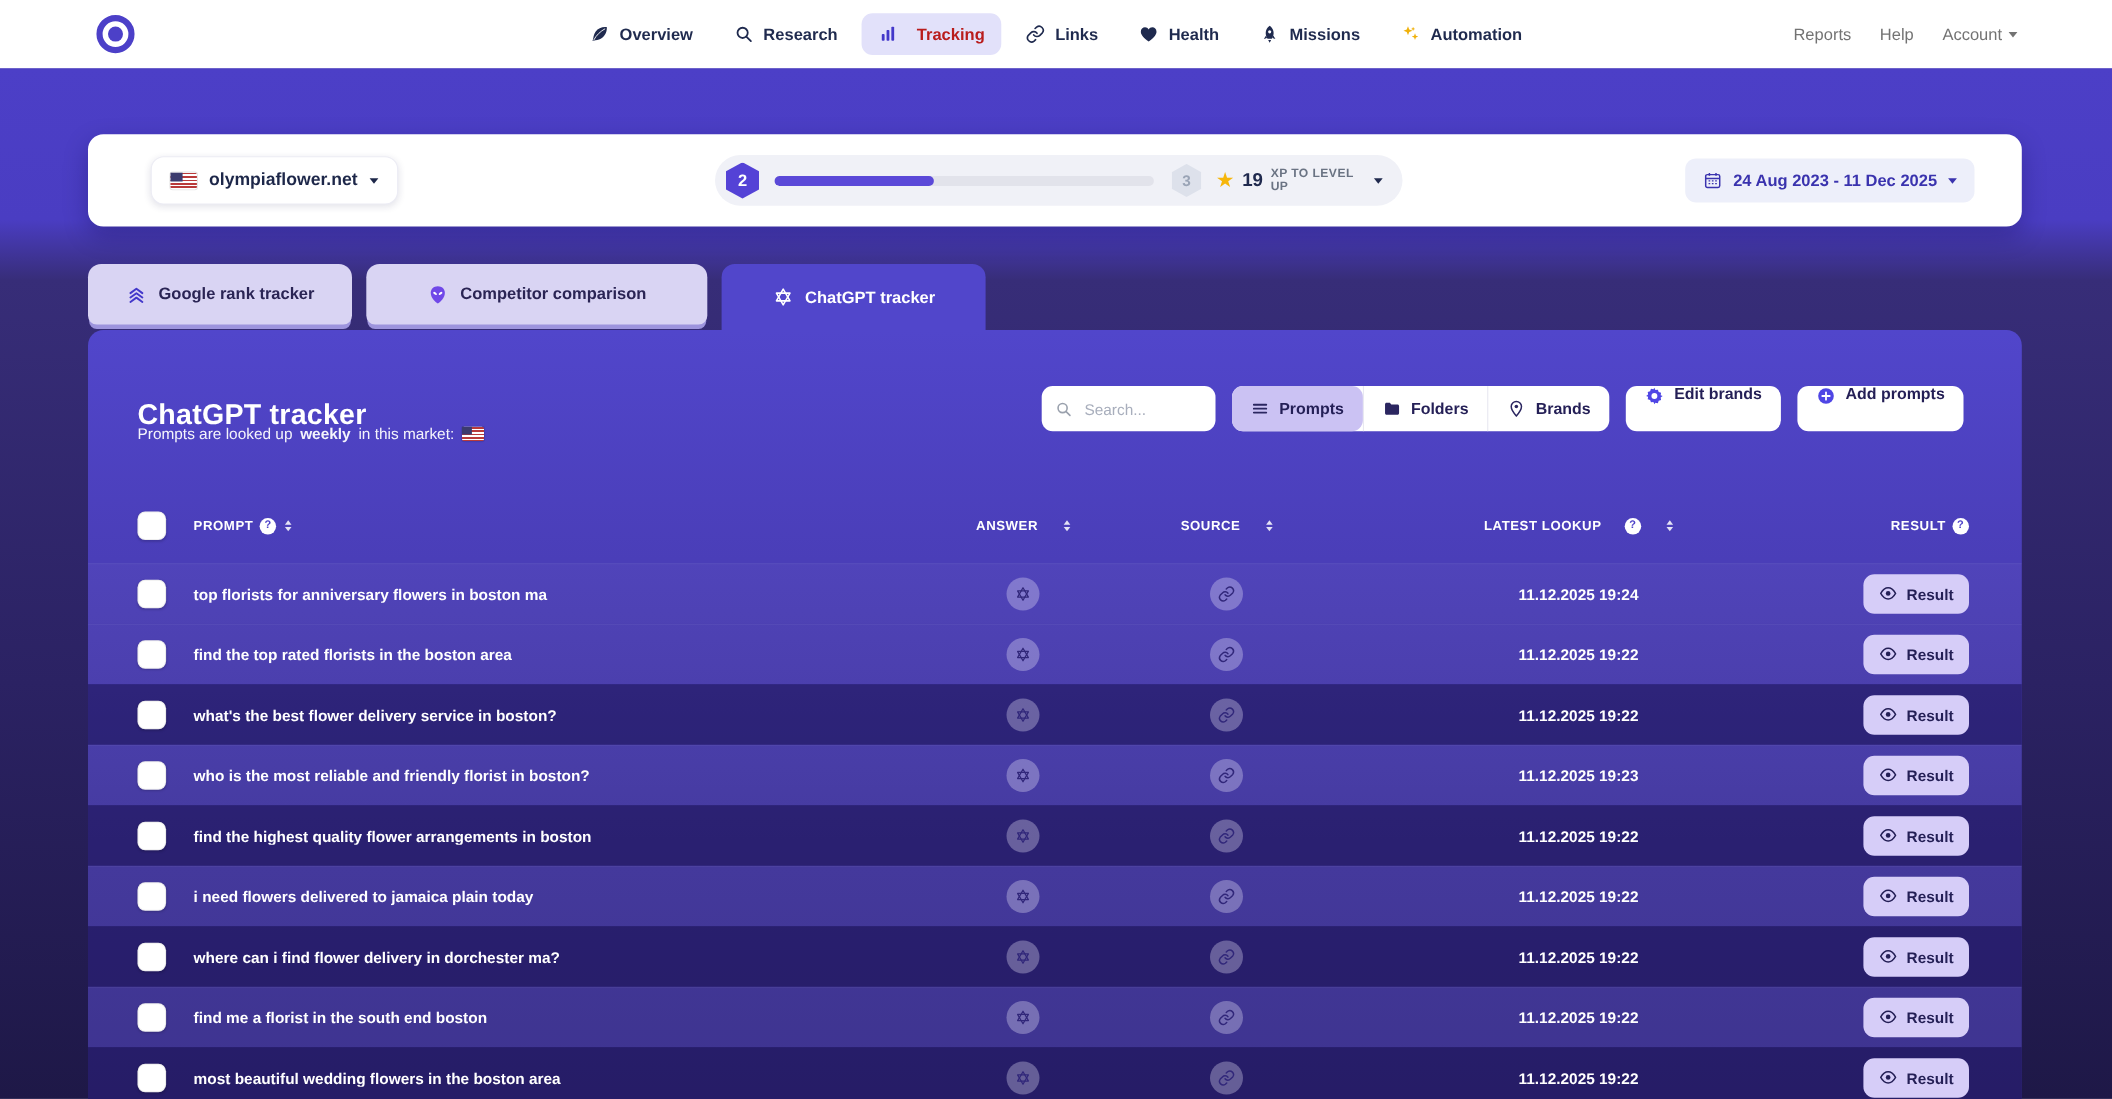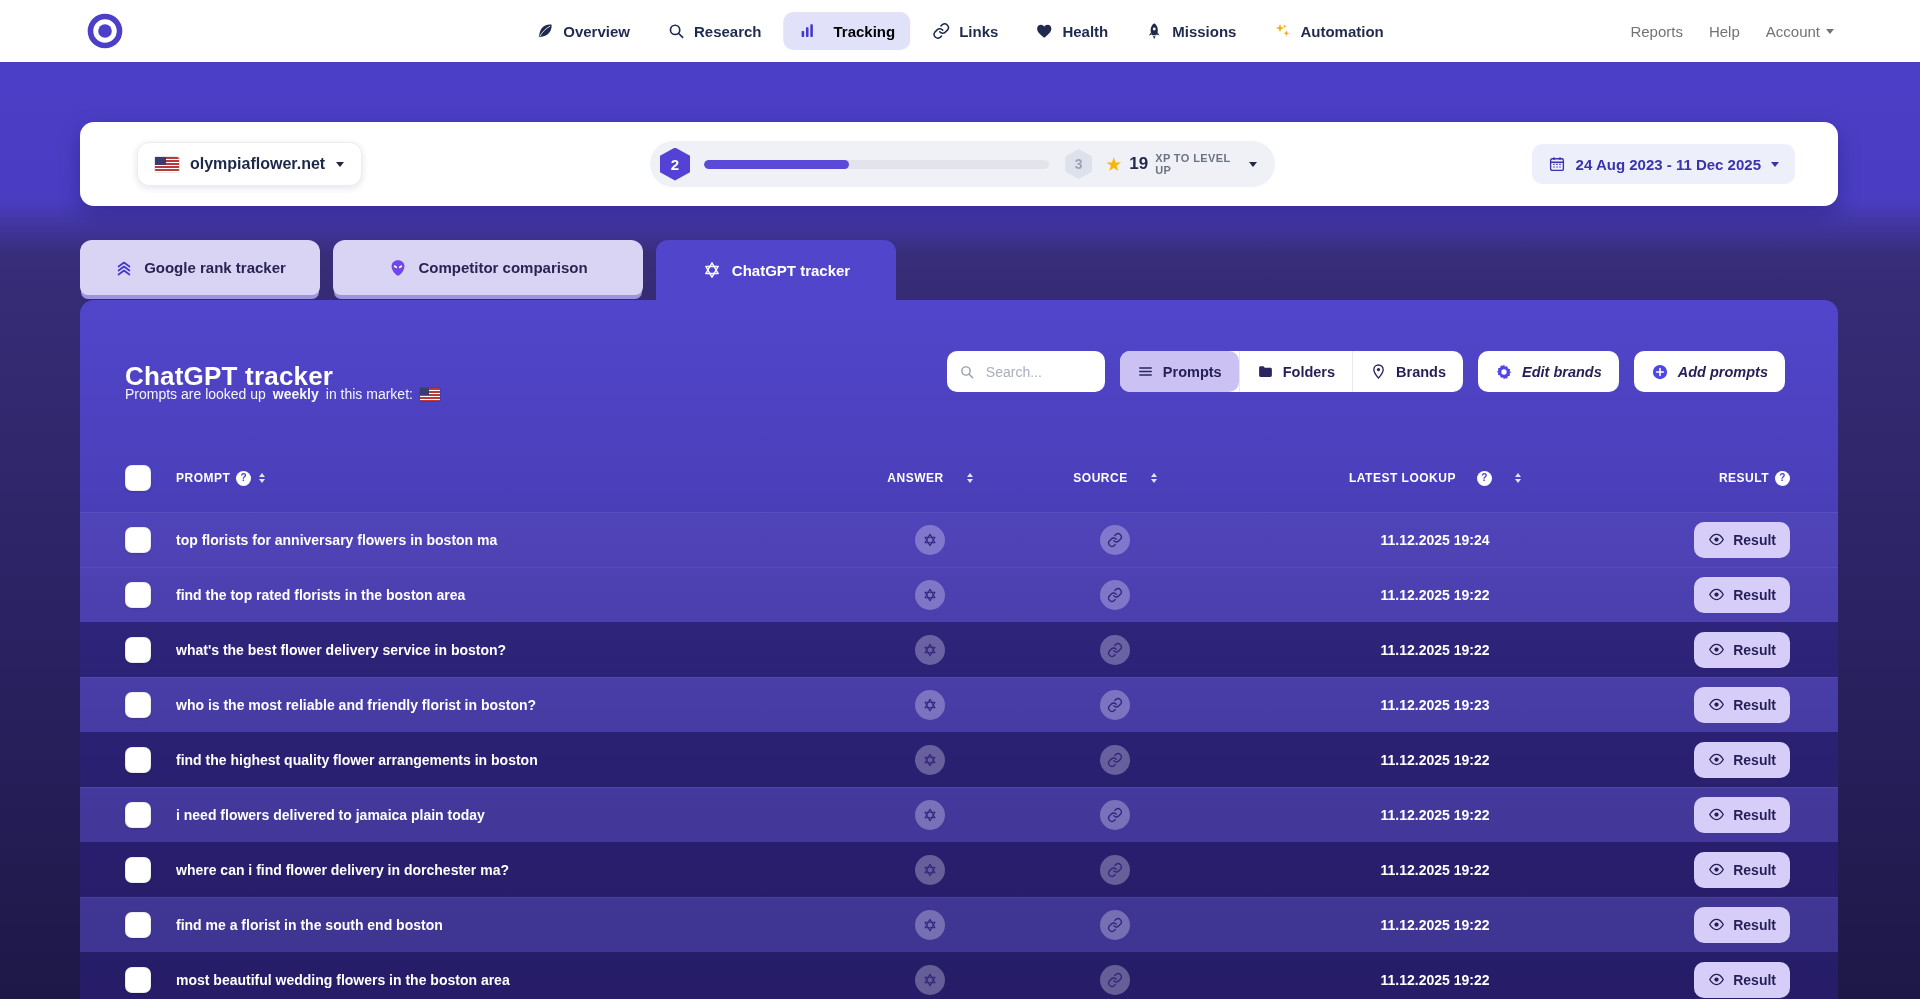--- a/index.html
+++ b/index.html
@@ -12,21 +12,21 @@
   .ic { width:18px; height:18px; display:block; }
 
   
   .topnav { position:absolute; top:0; left:0; right:0; height:62px; background:#fff; z-index:6;
             box-shadow:0 1px 0 rgba(0,0,0,.04); }
   .logo { position:absolute; left:84px; top:10px; width:42px; height:42px; }
   .nav-center { position:absolute; left:50%; top:0; height:62px; transform:translateX(-50%);
                 display:flex; align-items:center; gap:7px; }
   .nav-item { display:flex; align-items:center; gap:9px; padding:10px 15px; border-radius:10px;
               font-size:15px; font-weight:700; color:#1f2a4e; white-space:nowrap; cursor:pointer; }
-  .nav-item.active { background:#e2e1fa; color:#000000;gap:17px; }
+  .nav-item.active { background:#e2e1fa; color:#b91c1c;gap:17px; }
   .nav-item.active .ic { color:#4338ca; }
   .nav-right { position:absolute; right:86px; top:0; height:62px; display:flex; align-items:center;
                gap:26px; color:#737373; font-size:15px; }
   .nav-right .link { cursor:pointer; display:flex; align-items:center; gap:6px; }
   .caret { display:inline-block; width:0; height:0; border-left:4.5px solid transparent;
            border-right:4.5px solid transparent; border-top:5.5px solid currentColor; }
 
   
   .domain-card { position:absolute; left:80px; top:122px; width:1758px; height:84px; background:#fff;
                  border-radius:14px; box-shadow:0 8px 22px rgba(15,8,70,.28); z-index:5; }
@@ -80,22 +80,22 @@
   .search { width:158px; background:#fff; border-radius:10px; display:flex; align-items:center; gap:9px; padding:0 12px; }
   .search .ic { width:16px; height:16px; color:#9aa1ad; flex:0 0 auto; }
   .search input { border:none; outline:none; width:100%; font-size:14px; color:#333; font-family:inherit; background:transparent; }
   .search input::placeholder { color:#a8aebc; }
   .seg { background:#fff; border-radius:10px; display:flex; align-items:stretch; }
   .seg-item { display:flex; align-items:center; gap:9px; padding:0 17px; font-size:14.5px; font-weight:700;
               color:#241f56; cursor:pointer; }
   .seg-item + .seg-item { border-left:1px solid #e8e8f1; }
   .seg-item.active { background:#cbc2f3; border-radius:10px; border-left:none; }
   .seg-item .ic { width:17px; height:17px; color:#2b2660; }
-  .btn { background:#fff; border-radius:10px; display:flex; align-items:center; gap:9px; padding:0 17px;
-         font-size:14.5px; font-weight:700; color:#241f56; cursor:pointer; border:none; font-family:inherit;font-style:italic; }
+  .btn { background:#fff; border-radius:10px; display:flex; gap:9px; padding:0 17px;
+         font-size:14.5px; font-weight:700; color:#241f56; cursor:pointer; border:none; font-family:inherit; }
   .btn .ic { width:18px; height:18px; color:#4f46e5; }
 
   
   .rowgrid { display:grid; grid-template-columns:45px 675px 170px 200px 440px 1fr;
              padding:0 48px 0 45px; align-items:center; }
   .thead { position:absolute; top:160px; left:0; width:100%; height:36px; }
   .th { font-size:12px; font-weight:800; letter-spacing:.5px; color:#fff; display:flex; align-items:center; gap:6px; }
   .th.center { justify-content:center;gap:21px; } .th.end { justify-content:flex-end; }
   .help { width:15px; height:15px; border-radius:50%; background:#fff; color:#4c40c8; font-size:10px;
           font-weight:800; display:inline-flex; align-items:center; justify-content:center; line-height:1; }

